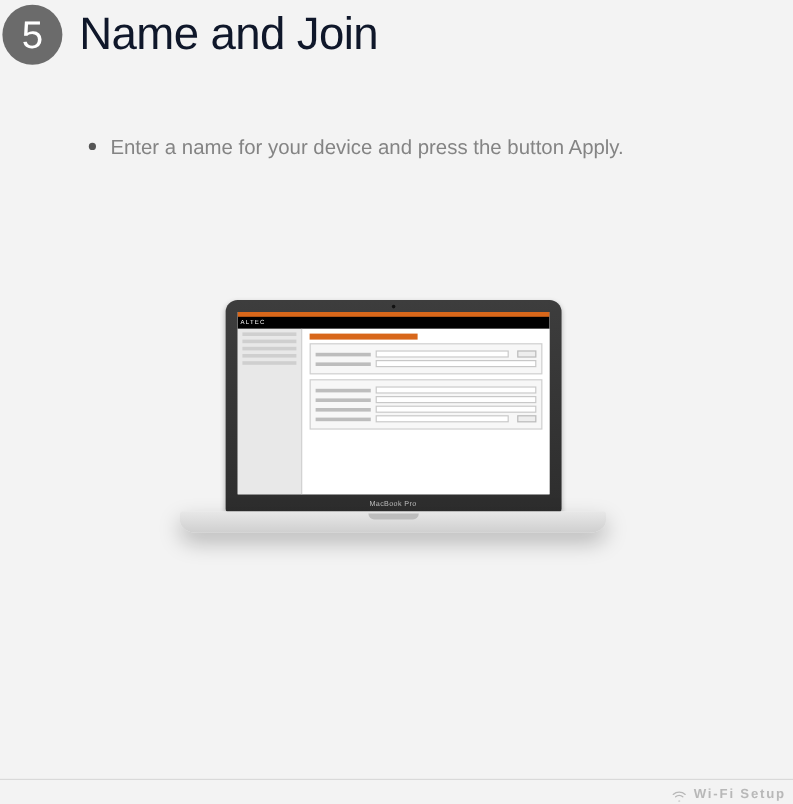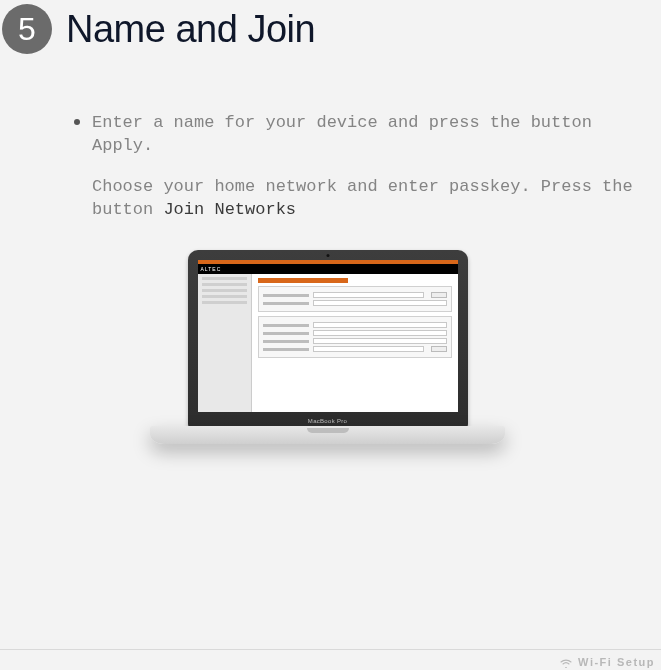--- a/index.html
+++ b/index.html
@@ -36,21 +36,20 @@
     margin-left: 14px;
     letter-spacing: -0.5px;
   }
   .body-text {
     margin-top: 58px;
     padding-left: 92px;
     padding-right: 20px;
     color: #848484;
     font-size: 17px;
     line-height: 1.35;
-    font-family: Liberation Mono, monospace;
   }
   .bullet-row {
     position: relative;
   }
   .bullet-dot {
     position: absolute;
     left: -18px;
     top: 7px;
     width: 6px;
     height: 6px;
@@ -190,23 +189,20 @@
   <div class="step-badge">
     <span>5</span>
   </div>
   <div class="title">Name and Join</div>
 </div>
 
 <div class="body-text">
   <div class="bullet-row">
     <span class="bullet-dot"></span>
     <span>Enter a name for your device and press the button Apply.</span>
-    <div class="para2">
-      <span>Choose your home network and enter passkey. Press the button </span><span class="strong">Join Networks</span>
-    </div>
   </div>
 </div>
 
 <div class="laptop-wrap">
   <div class="lid">
     <div class="screen">
       <div class="app-topbar">
         <span>ALTEC</span>
       </div>
       <div class="app-body">

